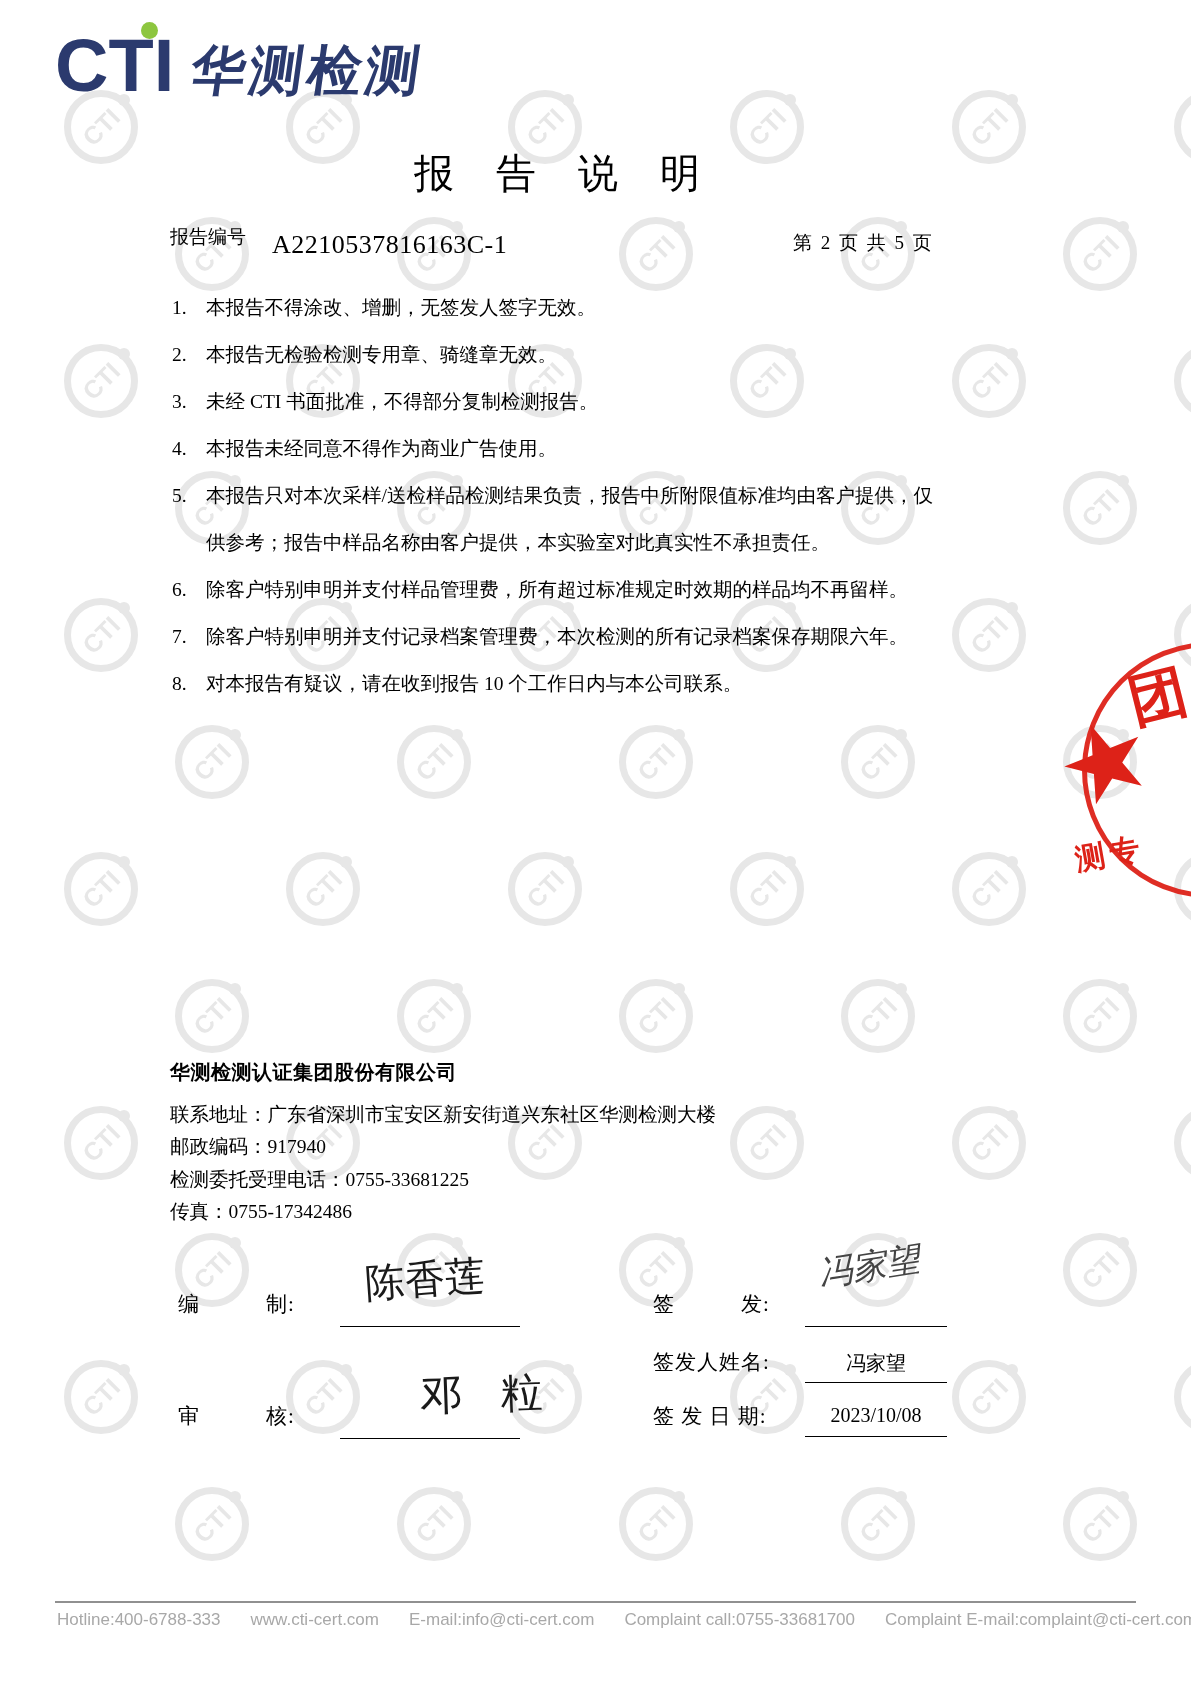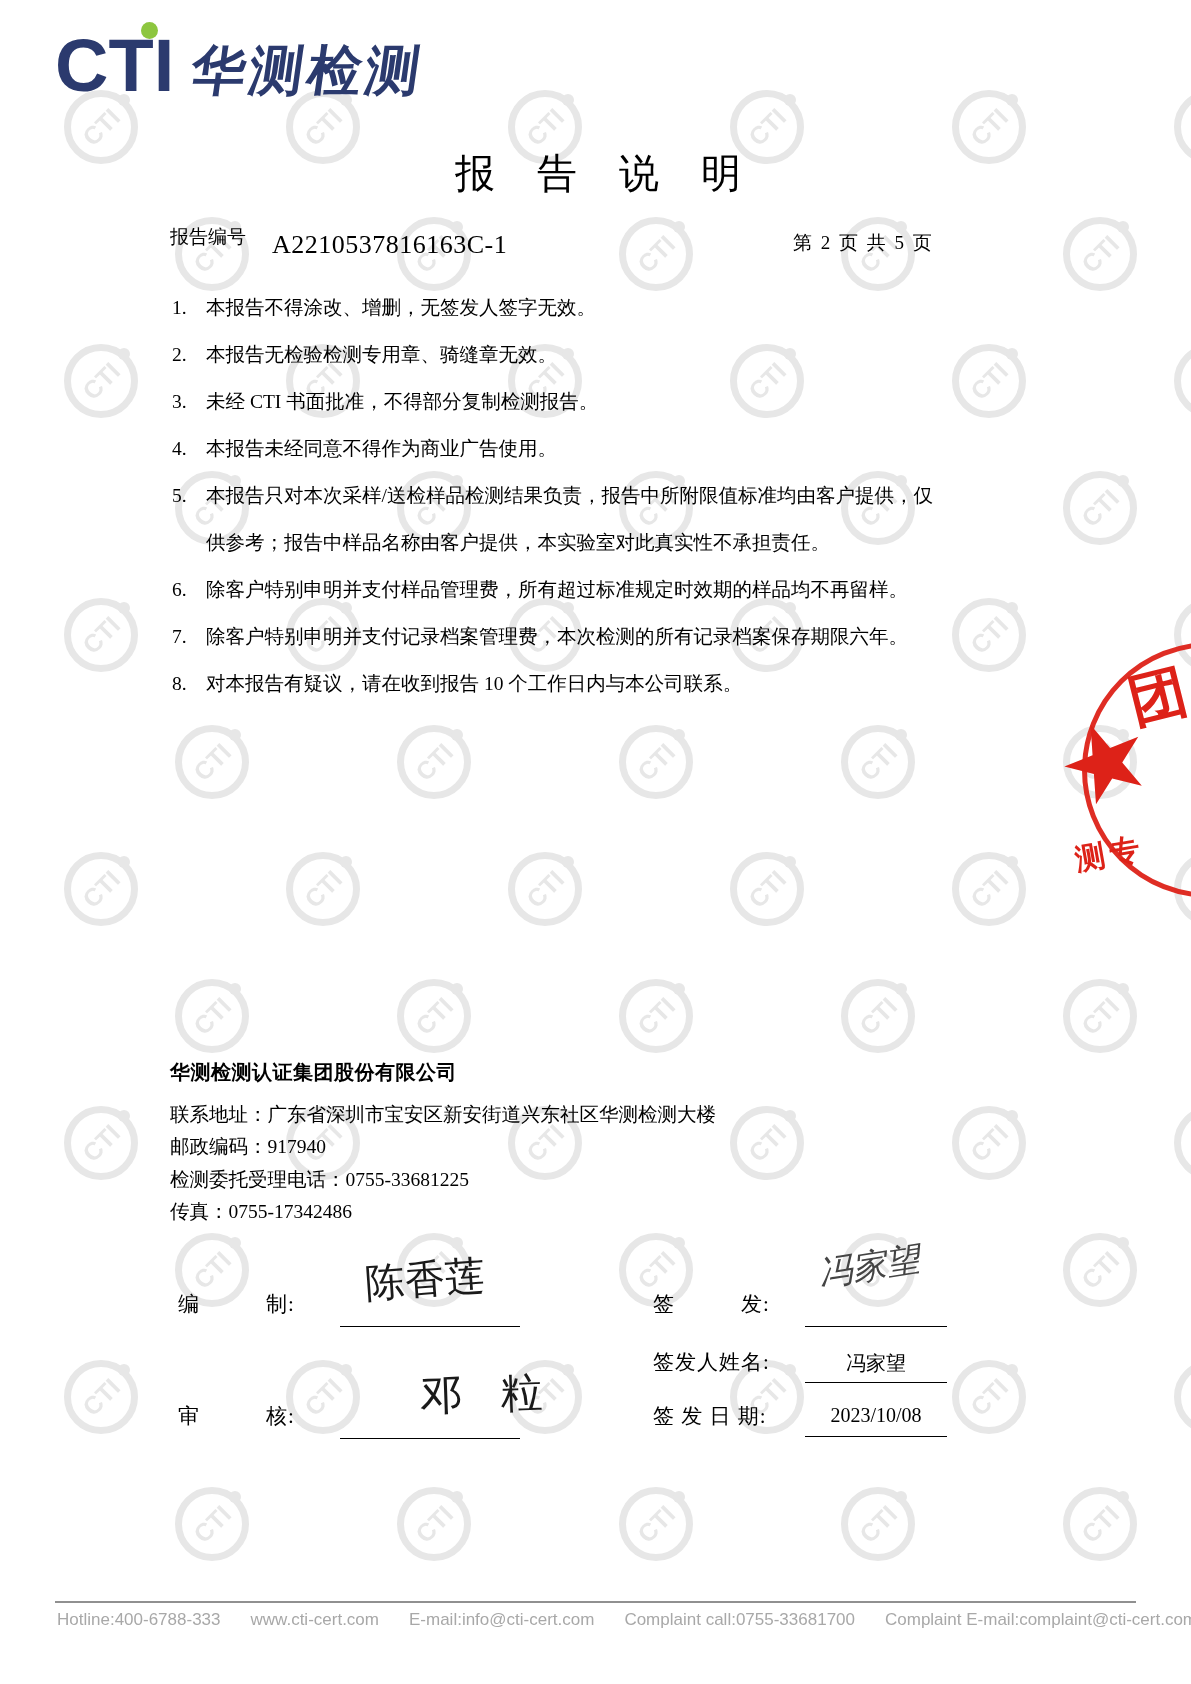--- a/index.html
+++ b/index.html
@@ -34,21 +34,21 @@
   }
   .logo-dot{position:absolute;width:17px;height:17px;border-radius:50%;background:#8dc63f;left:86px;top:-14px;}
   .logo-cn{
     font-family:"Liberation Sans","DejaVu Sans",sans-serif;
     font-weight:800;font-size:54px;line-height:1;
     color:#2b3a6e;margin-left:18px;letter-spacing:4px;
     transform:skewX(-8deg);
   }
   .doc-title{
     position:absolute;left:0;top:146px;width:1130px;
-    text-align:center;font-size:40px;font-weight:500;letter-spacing:16px;padding-left:41px;
+    text-align:center;font-size:40px;font-weight:500;letter-spacing:16px;
   }
   .meta-label{position:absolute;left:170px;top:224px;font-size:19px;}
   .meta-value{position:absolute;left:272px;top:230px;font-size:26px;letter-spacing:0.5px;}
   .meta-page{position:absolute;left:793px;top:230px;font-size:19px;letter-spacing:2px;}
   .notes{position:absolute;left:172px;top:284px;width:762px;}
   .note{display:flex;font-size:19.5px;line-height:47px;}
   .note .num{width:34px;flex:0 0 34px;}
   .note .txt{flex:1;}
   .company{position:absolute;left:170px;top:1056px;font-size:19.5px;}
   .company .cname{font-weight:700;font-size:20px;letter-spacing:0.5px;margin-bottom:10px;}

